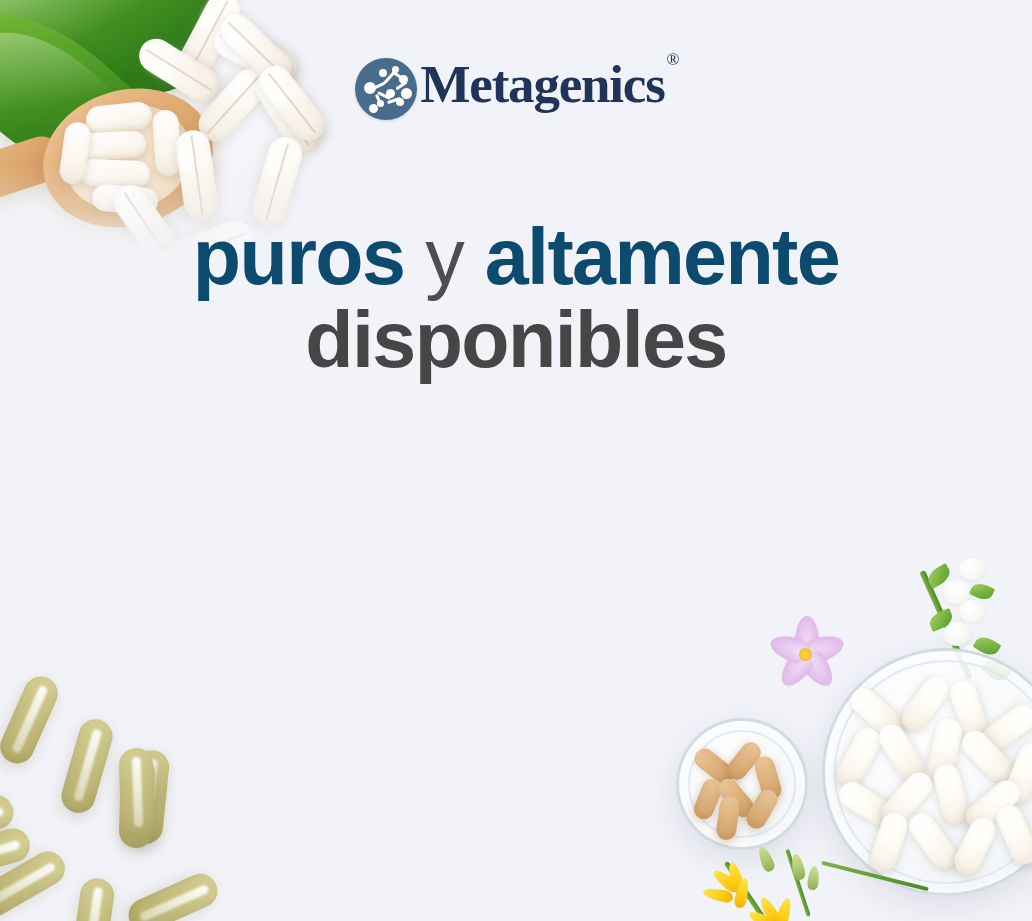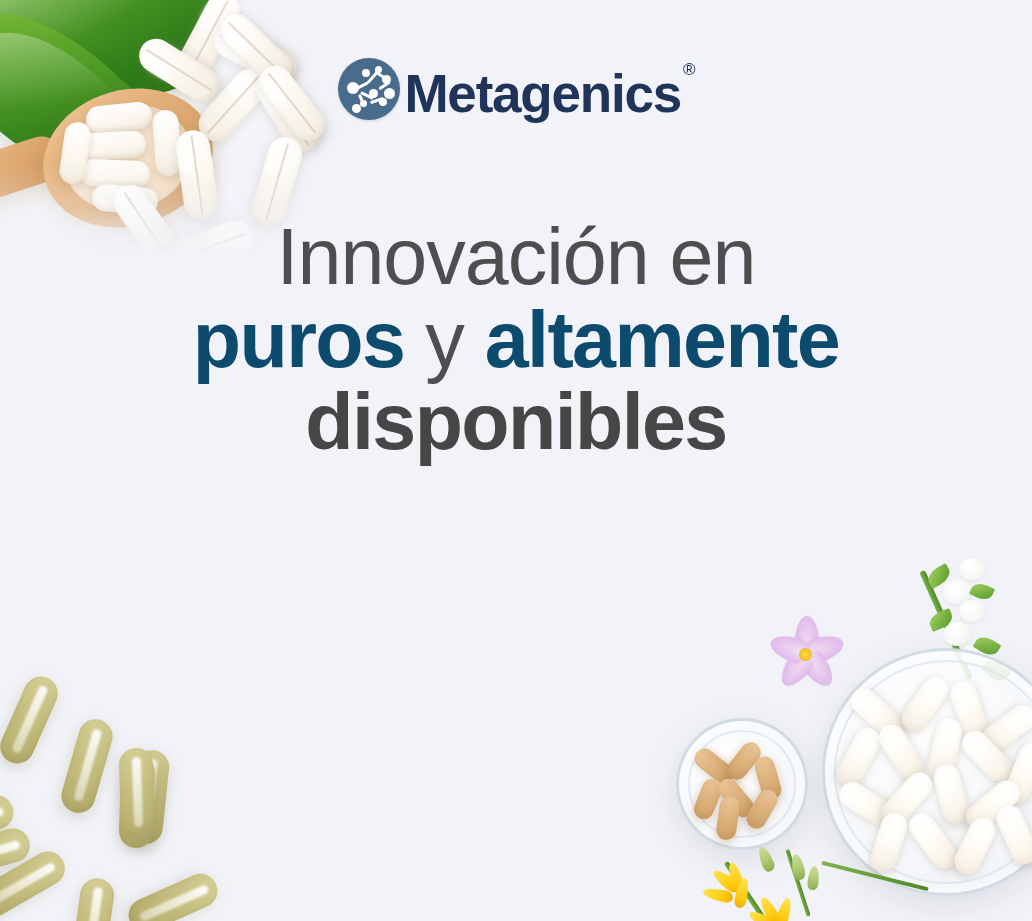--- a/index.html
+++ b/index.html
@@ -151,21 +151,21 @@
     background:linear-gradient(180deg, rgba(242,243,248,0) 0%, #f2f3f8 22%); }
 
   
   #content{ position:absolute; inset:0; }
 
   
   #logo{
     position:absolute; left:0; right:0; top:58px;
     display:flex; flex-direction:column; align-items:center;
   }
-  #logo-row{ display:flex; align-items:flex-end; gap:4px; }
+  #logo-row{ display:flex; align-items:flex-start; gap:4px;font-family:Liberation Serif, serif; }
   #logo-mark{
     position:relative; width:62px; height:62px; border-radius:50%;
     background:#4a6c8c; flex:none;
     box-shadow:0 1px 3px rgba(40,60,90,.18);
   }
   .node{ position:absolute; border-radius:50%; background:#ffffff; }
   .bond{ position:absolute; background:#ffffff; border-radius:2px; }
 
   #wordmark{
     font-size:53px; font-weight:bold; color:#203358;
@@ -350,19 +350,18 @@
           <div class="node" style="left:22px;top:42px;width:7px;height:7px;"></div>
           <div class="node" style="left:14px;top:46px;width:9px;height:9px;"></div>
         </div>
 
         <div id="wordmark"><span>Metagenics</span><span id="wordmark-reg">®</span></div>
       </div>
 
     </div>
 
     <div id="headline">
-      <span class="h-light">Innovación en</span>
       <span class="h-mix"><span class="b">puros</span><span class="l"> y </span><span class="b">altamente</span></span>
       <span class="h-bold">disponibles</span>
     </div>
 
   </div>
 </div>
 
 </body></html>

